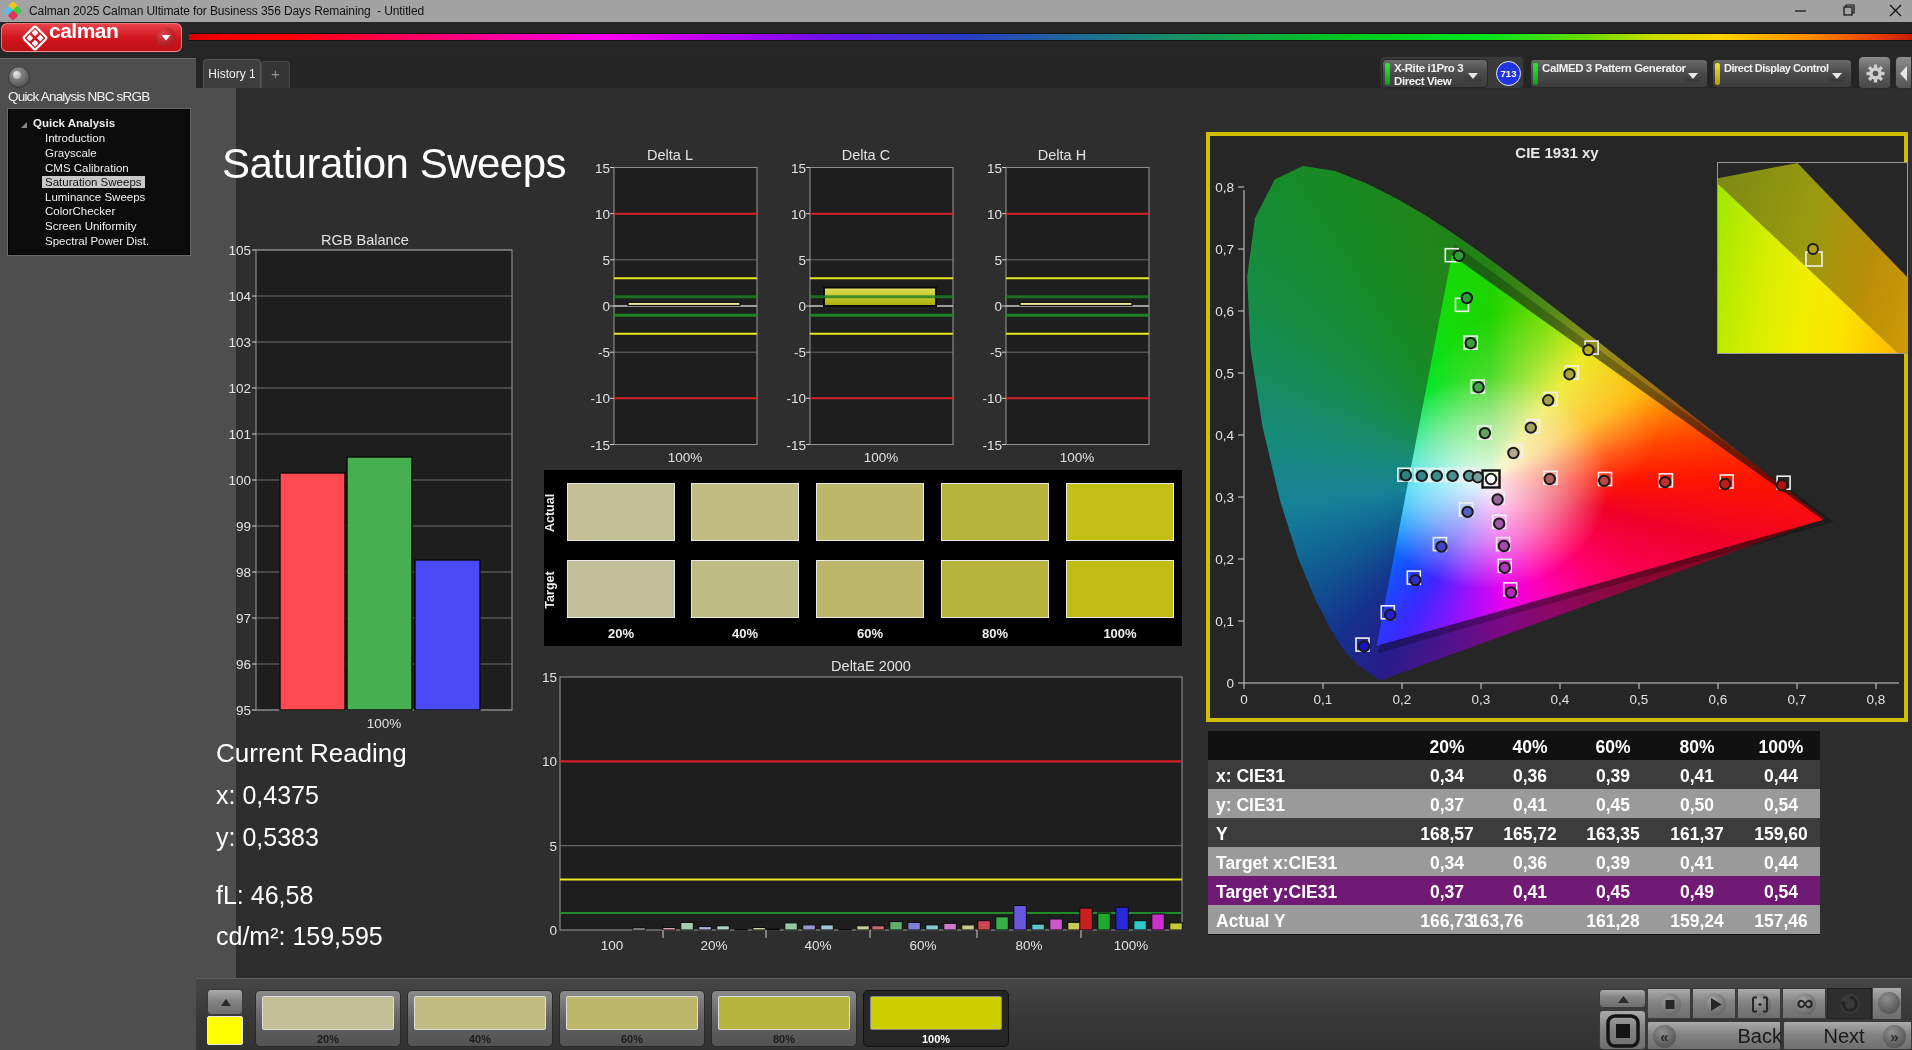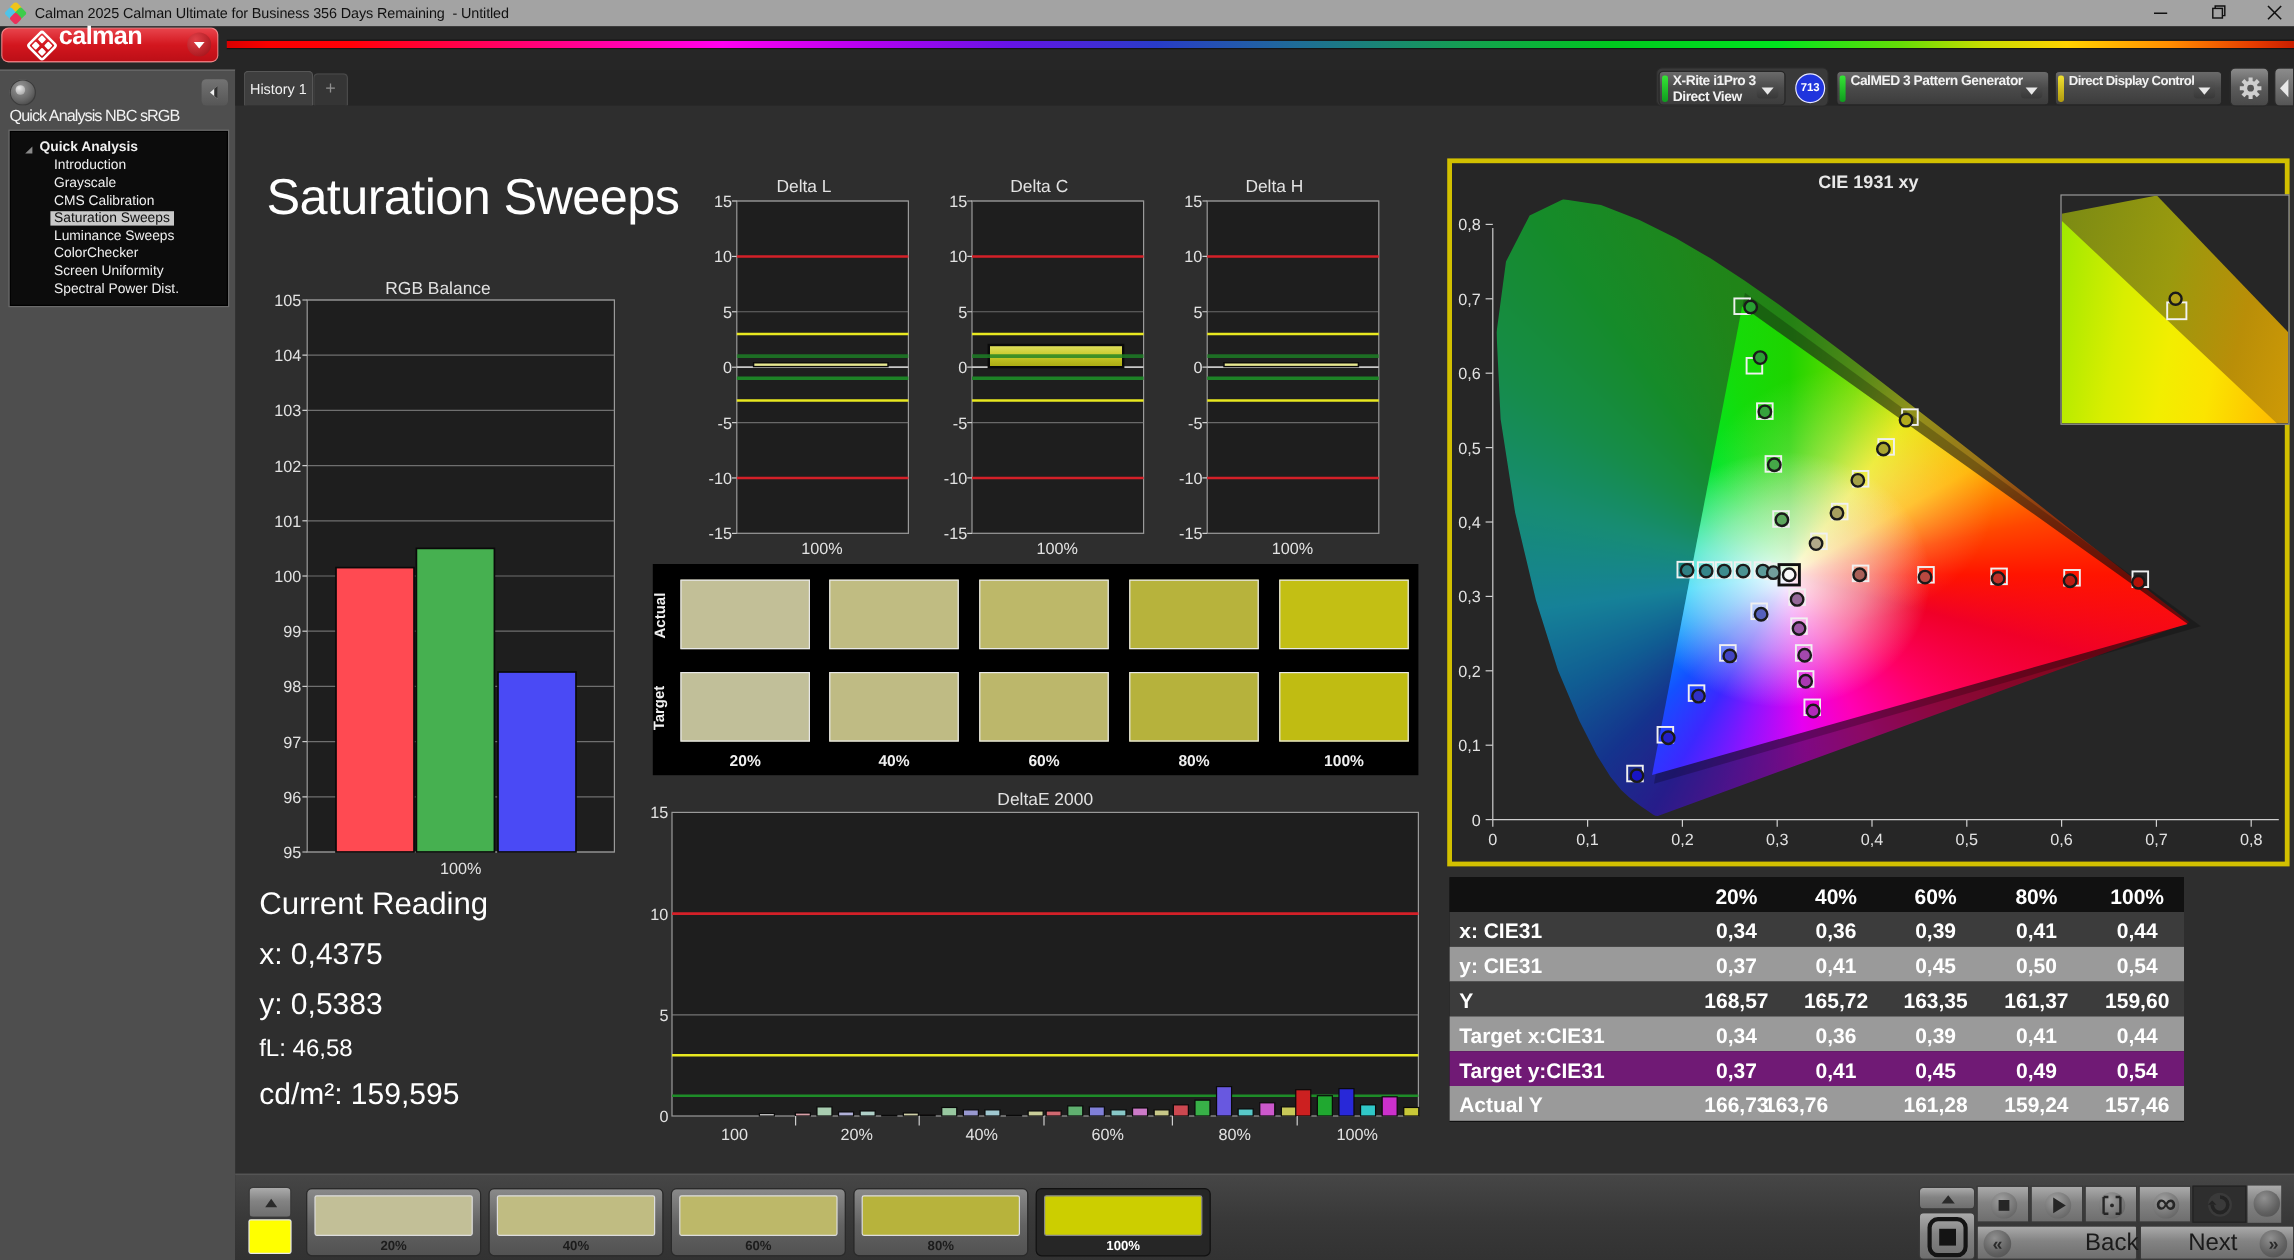--- a/index.html
+++ b/index.html
@@ -8,21 +8,21 @@
 #titlebar{position:absolute;left:0;top:0;width:1912px;height:22px;background:#a3a3a3}
 #titletxt{position:absolute;left:29px;top:4px;font-size:12px;color:#111;letter-spacing:-0.1px}
 
 #band{position:absolute;left:0;top:22px;width:1912px;height:36px;background:#262626}
 #gradbar{position:absolute;left:189px;top:33px;width:1723px;height:8px;border-top:1.5px solid #141414;border-bottom:1.5px solid #141414;
  background:linear-gradient(90deg,#d80000 0%,#f80000 2%,#ff0008 6%,#ff00a0 18%,#ff00f0 24%,#b400f0 31%,#6414e6 38%,#283cc8 45%,#1e6e96 52%,#14a050 60%,#00c81e 67%,#00e61e 75%,#66dc06 81%,#c8dc00 85%,#ffd200 89%,#ff8c00 94%,#e63c00 98%,#c81e00 100%)}
 #logo{position:absolute;left:1px;top:23px;width:181px;height:29px;background:linear-gradient(#e8434b,#d3161e 50%,#bc0f17);border-radius:6px;border:1px solid rgba(255,190,190,0.6)}
 #logotxt{position:absolute;left:47px;top:-5px;font-size:21px;font-weight:700;color:#fff;letter-spacing:-0.5px}
 #logoarrow{position:absolute;left:154px;top:3px;width:20px;height:20px;border-radius:50%;background:radial-gradient(circle at 35% 30%,#e04048,#9c0e14)}
 
-#sidebar{position:absolute;left:0;top:58px;width:196px;height:992px;background:#4e4e4e;border-top:1px solid #6a6a6a}
+#sidebar{position:absolute;left:0;top:58px;width:236px;height:992px;background:#4e4e4e;border-top:1px solid #6a6a6a}
 #sbcircle{position:absolute;left:8px;top:7px;width:22px;height:22px;border-radius:50%;
  background:radial-gradient(circle at 40% 33%,#9a9a9a,#6a6a6a 50%,#464646 80%);box-shadow:inset 0 0 0 1px #3c3c3c}
 #sbcircle:after{content:"";position:absolute;left:5px;top:5px;width:8px;height:8px;border-radius:50%;background:radial-gradient(circle at 35% 30%,#eee,#999)}
 #sbcollapse{position:absolute;right:6px;top:7px;width:22px;height:22px;border-radius:4px;background:linear-gradient(#737373,#565656)}
 #sbtitle{position:absolute;left:8px;top:30px;font-size:13.5px;letter-spacing:-0.8px;color:#f2f2f2}
 #tree{position:absolute;left:8px;top:50px;width:182px;height:146px;background:#0c0c0c;border:1px solid #000;outline:1px solid #6a6a6a}
 .ti{position:absolute;left:34px;font-size:11.5px;color:#f0f0f0;white-space:nowrap}
 
 #tabbar{position:absolute;left:196px;top:58px;width:1716px;height:30px;background:#252525}
 #tab1{position:absolute;left:7px;top:1px;width:58px;height:29px;background:#3e3e3e;border:1px solid #565656;border-bottom:none;border-radius:4px 4px 0 0;color:#f0f0f0;font-size:12px;font-weight:400;text-align:center;line-height:28px}
@@ -374,21 +374,21 @@
     <line x1="121" y1="275" x2="121" y2="283" stroke="#cfcfcf"></line>
     <line x1="224" y1="275" x2="224" y2="283" stroke="#cfcfcf"></line>
     <line x1="328" y1="275" x2="328" y2="283" stroke="#cfcfcf"></line>
     <line x1="435" y1="275" x2="435" y2="283" stroke="#cfcfcf"></line>
     <line x1="539" y1="275" x2="539" y2="283" stroke="#cfcfcf"></line>
   </svg>
 <div id="curread">
     <div style="font-size:26px">Current Reading</div>
     <div style="font-size:25px;margin-top:12px">x: 0,4375</div>
     <div style="font-size:25px;margin-top:12.5px">y: 0,5383</div>
-    <div style="font-size:20px;margin-top:11px">fL: 46,58</div>
+    <div style="font-size:25px;margin-top:29px">fL: 46,58</div>
     <div style="font-size:25px;margin-top:12.5px">cd/m²: 159,595</div>
   </div>
 <div id="ciepanel">
 <div class="abs" style="left:0;width:694px;top:8px;text-align:center;font-size:15px;font-weight:700;color:#e8e8e8">CIE 1931 xy</div>
 <div id="cieplot">
 <div class="cielayer" style="background:conic-gradient(from 0deg at 247.0px 317.0px,#1ed400 0deg,#7ade00 20deg,#e8e800 37deg,#ffb400 60deg,#ff4600 78deg,#ff1400 90deg,#f00028 105deg,#ff0064 130deg,#ff00b4 155deg,#e600f0 175deg,#8c14ff 195deg,#3c28ff 210deg,#1450ff 225deg,#0096ff 243deg,#00d2ff 262deg,#00e6b4 285deg,#00e664 305deg,#00e628 325deg,#14dc0a 345deg,#1ed400 360deg);clip-path:polygon(137.5px 517.9px, 135.4px 517.8px, 133.4px 516.7px, 129.9px 514.2px, 123.7px 510.0px, 113.8px 502.6px, 107.0px 496.3px, 98.0px 485.2px, 86.6px 467.2px, 72.1px 438.7px, 54.3px 396.6px, 35.9px 338.1px, 18.6px 265.1px, 6.5px 187.2px, 3.1px 115.0px, 11.0px 55.9px, 30.7px 17.6px, 58.7px 4.0px, 90.2px 8.8px, 122.2px 21.3px, 152.4px 36.4px, 181.4px 53.3px, 210.0px 71.9px, 238.3px 91.8px, 266.5px 112.5px, 294.7px 133.8px, 322.9px 155.4px, 350.8px 177.1px, 378.3px 198.5px, 404.9px 219.3px, 430.4px 239.3px, 454.4px 258.0px, 476.3px 275.2px, 495.3px 290.1px, 512.1px 303.1px, 526.0px 313.9px, 537.3px 322.8px, 546.3px 329.9px, 559.2px 340.0px, 568.0px 346.8px, 573.5px 351.1px, 580.4px 356.5px);filter:brightness(0.64) saturate(0.8)"></div>
 <div class="cielayer" style="background:rgba(0,0,0,0.24);clip-path:polygon(210.1px 82.0px, 590.1px 359.8px, 134.3px 491.2px)"></div>
 <div class="cielayer" style="background:radial-gradient(ellipse 162px 142px at 243px 321px,rgba(255,255,255,0.95),rgba(245,245,245,0.5) 42%,rgba(240,240,240,0) 75%),radial-gradient(ellipse 175px 150px at 296px 250px,rgba(255,246,220,0.42),rgba(255,246,220,0) 70%),conic-gradient(from 0deg at 247.0px 317.0px,#1ed400 0deg,#7ade00 20deg,#e8e800 37deg,#ffb400 60deg,#ff4600 78deg,#ff1400 90deg,#f00028 105deg,#ff0064 130deg,#ff00b4 155deg,#e600f0 175deg,#8c14ff 195deg,#3c28ff 210deg,#1450ff 225deg,#0096ff 243deg,#00d2ff 262deg,#00e6b4 285deg,#00e664 305deg,#00e628 325deg,#14dc0a 345deg,#1ed400 360deg);clip-path:polygon(207.8px 93.2px, 579.1px 357.9px, 132.7px 483.8px)"></div>
 </div>
 <svg class="abs" style="left:34px;top:26px;overflow:visible" width="660" height="521">

